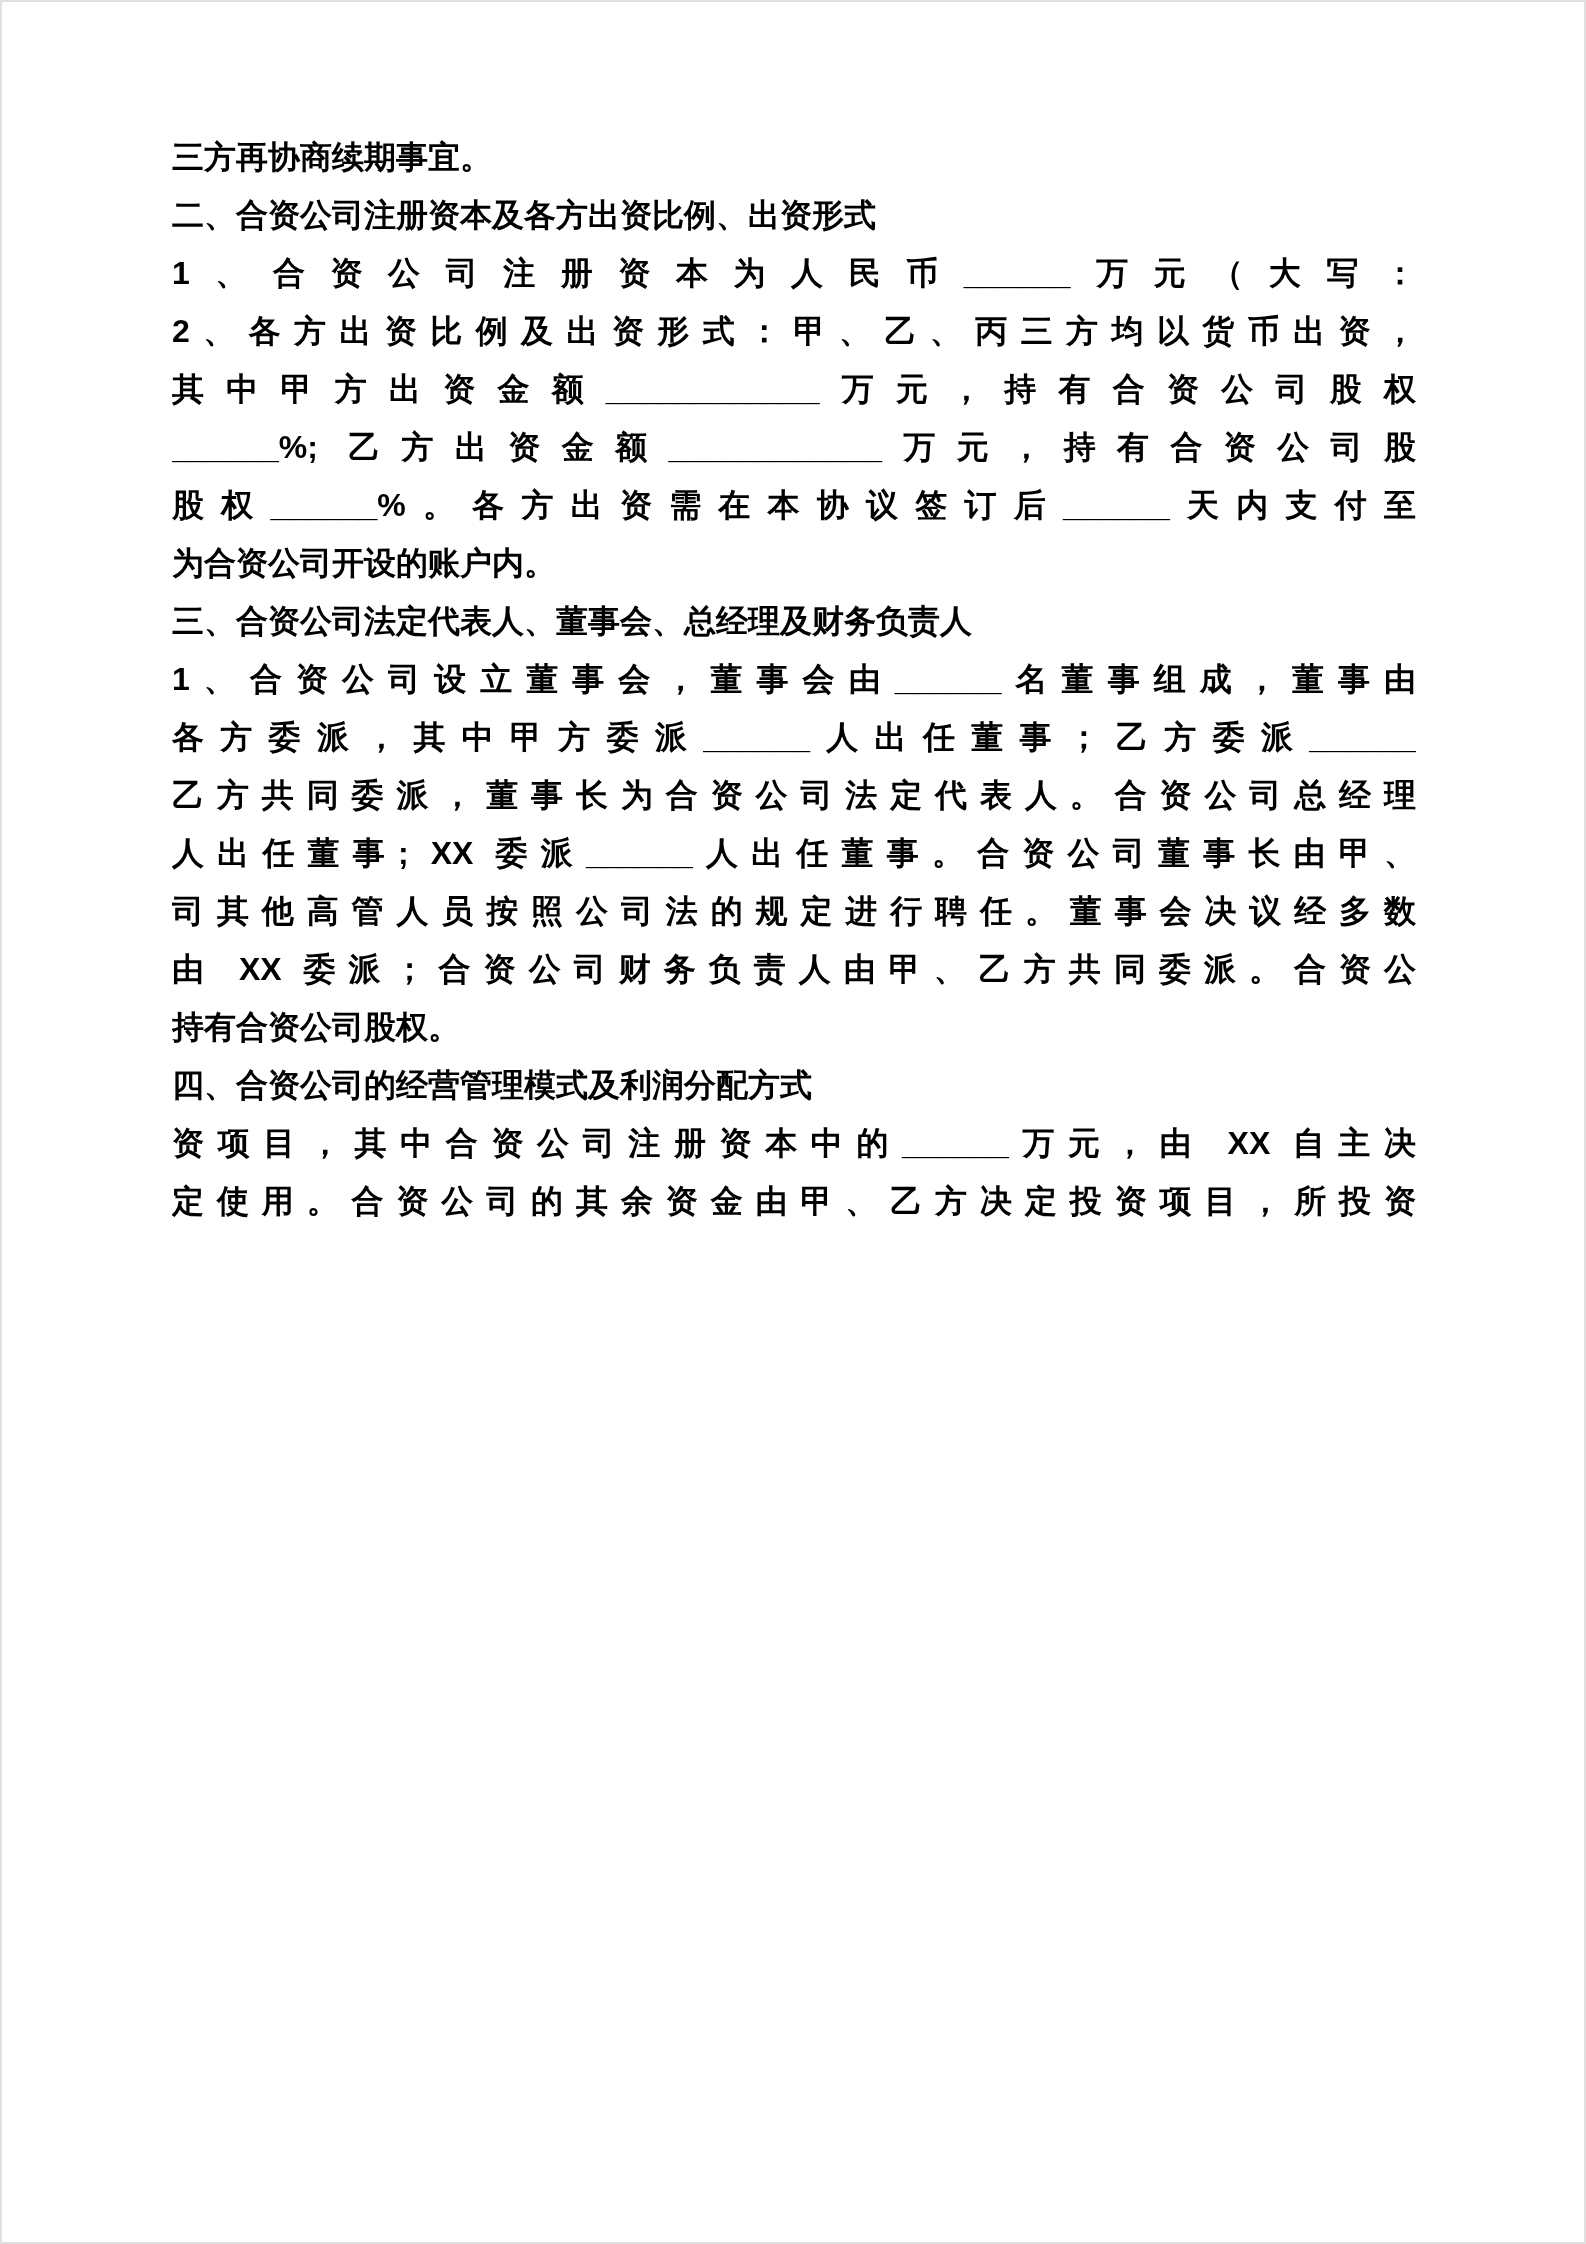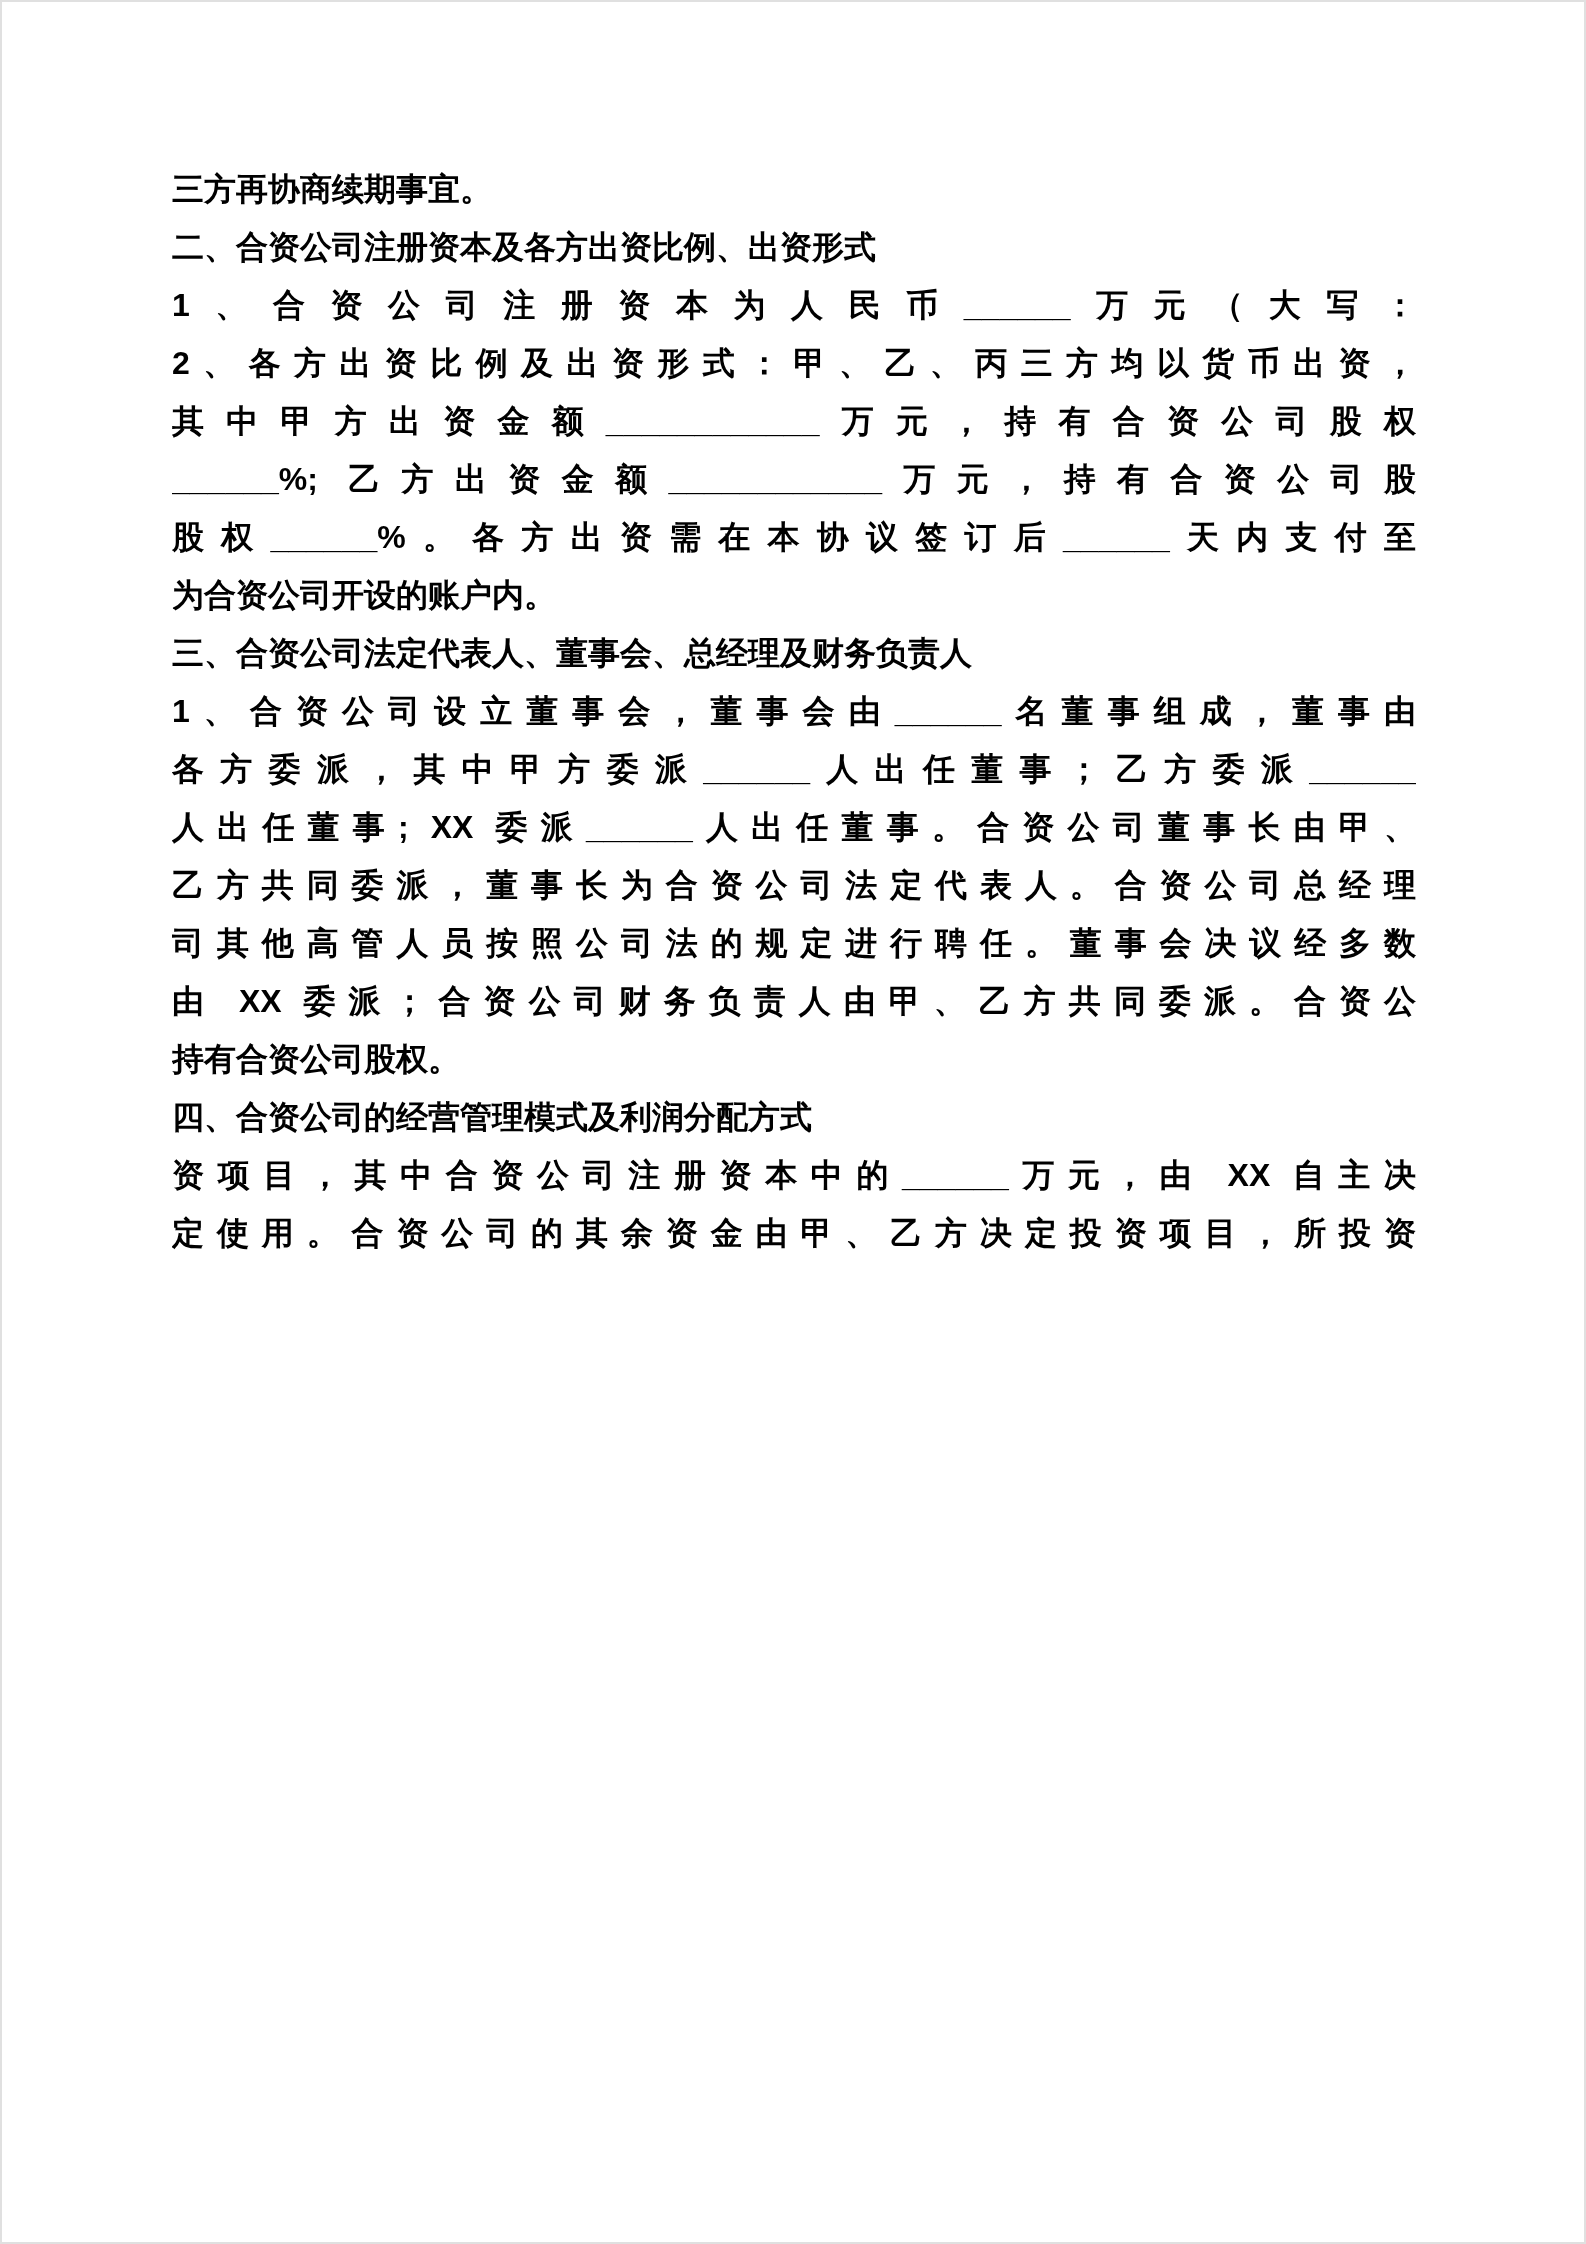--- a/index.html
+++ b/index.html
@@ -12,21 +12,20 @@
       height: 2244px;
       box-sizing: border-box;
       border: 2px solid #e0e0e0;
       font-family: "Liberation Sans", sans-serif;
       position: relative;
     }
     .doc {
       box-sizing: border-box;
       padding: 126px 168px 0 170px;
       color: #000000;
-      margin-top: 32px;
     }
     .line {
       font-size: 32px;
       font-weight: 700;
       line-height: 58px;
       height: 58px;
       color: #000000;
       text-align: justify;
       text-align-last: justify;
       overflow: hidden;
@@ -44,21 +43,21 @@
     <div class="line last">二、合资公司注册资本及各方出资比例、出资形式</div>
     <div class="line">1、合资公司注册资本为人民币______万元（大写：</div>
     <div class="line">2、各方出资比例及出资形式：甲、乙、丙三方均以货币出资，</div>
     <div class="line">其中甲方出资金额____________万元，持有合资公司股权</div>
     <div class="line">______%; 乙方出资金额____________万元，持有合资公司股</div>
     <div class="line">股权______%。各方出资需在本协议签订后______天内支付至</div>
     <div class="line last">为合资公司开设的账户内。</div>
     <div class="line last">三、合资公司法定代表人、董事会、总经理及财务负责人</div>
     <div class="line">1、合资公司设立董事会，董事会由______名董事组成，董事由</div>
     <div class="line">各方委派，其中甲方委派______人出任董事；乙方委派______</div>
+    <div class="line">乙方共同委派，董事长为合资公司法定代表人。合资公司总经理</div>
     <div class="line">人出任董事; XX 委派______人出任董事。合资公司董事长由甲、</div>
-    <div class="line">乙方共同委派，董事长为合资公司法定代表人。合资公司总经理</div>
     <div class="line">司其他高管人员按照公司法的规定进行聘任。董事会决议经多数</div>
     <div class="line">由 XX 委派；合资公司财务负责人由甲、乙方共同委派。合资公</div>
     <div class="line last">持有合资公司股权。</div>
     <div class="line last">四、合资公司的经营管理模式及利润分配方式</div>
     <div class="line">资项目，其中合资公司注册资本中的______万元，由 XX 自主决</div>
     <div class="line">定使用。合资公司的其余资金由甲、乙方决定投资项目，所投资</div>
   </div>
 
 </body></html>

